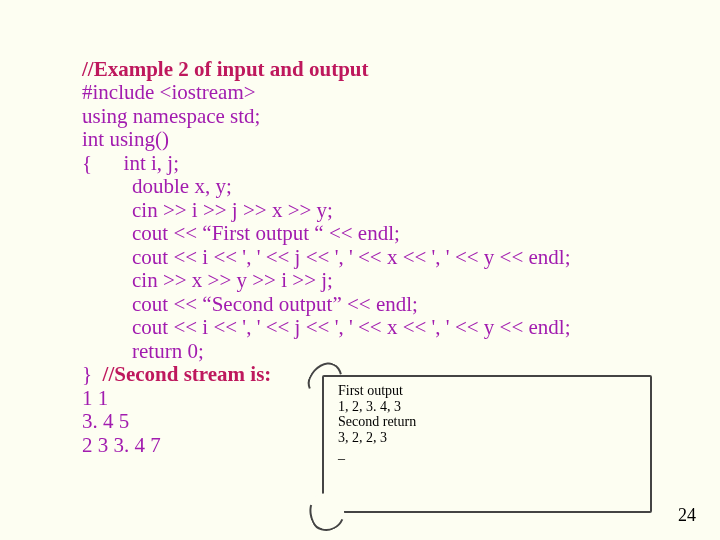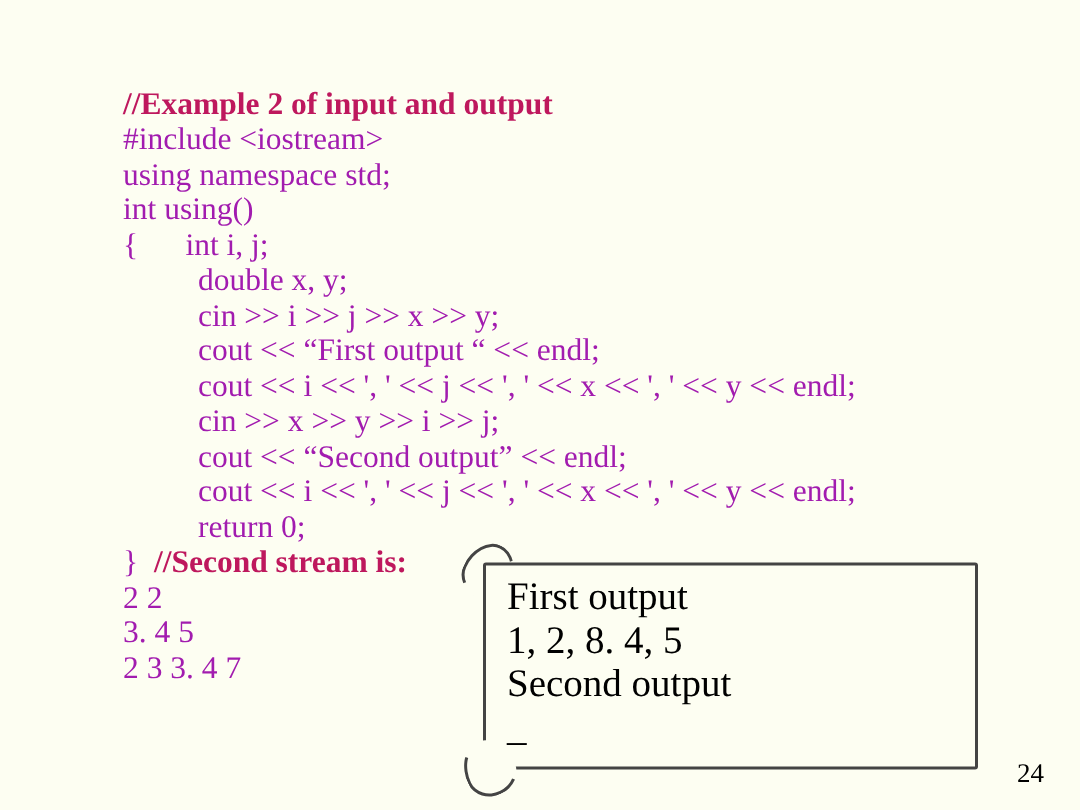--- a/index.html
+++ b/index.html
@@ -32,21 +32,21 @@
     position: absolute;
     left: 322px;
     top: 375px;
     width: 330px;
     height: 138px;
     background: #fdfef2;
     border: 2px solid #444;
     border-radius: 2px;
     box-sizing: border-box;
     padding: 6px 10px 4px 14px;
-    font-size: 26px;
+    font-size: 14px;
     line-height: 1.12;
   }
   .scroll-curl {
     position: absolute;
     width: 30px;
     height: 34px;
     border: 2px solid #444;
     border-radius: 50% 50% 50% 50% / 60% 60% 40% 40%;
     background: #fdfef2;
   }
@@ -87,28 +87,29 @@
 <span class="plain">{</span>      <span class="plain">int i, j;</span>
 <span class="plain indent1">double x, y;</span>
 <span class="plain indent1">cin &gt;&gt; i &gt;&gt; j &gt;&gt; x &gt;&gt; y;</span>
 <span class="plain indent1">cout &lt;&lt; “First output “ &lt;&lt; endl;</span>
 <span class="plain indent1">cout &lt;&lt; i &lt;&lt; ', ' &lt;&lt; j &lt;&lt; ', ' &lt;&lt; x &lt;&lt; ', ' &lt;&lt; y &lt;&lt; endl;</span>
 <span class="plain indent1">cin &gt;&gt; x &gt;&gt; y &gt;&gt; i &gt;&gt; j;</span>
 <span class="plain indent1">cout &lt;&lt; “Second output” &lt;&lt; endl;</span>
 <span class="plain indent1">cout &lt;&lt; i &lt;&lt; ', ' &lt;&lt; j &lt;&lt; ', ' &lt;&lt; x &lt;&lt; ', ' &lt;&lt; y &lt;&lt; endl;</span>
 <span class="plain indent1">return 0;</span>
 <span class="plain">}</span>  <span class="comment">//Second stream is:</span>
-<span class="plain">2 2</span>
+<span class="plain">1 1</span>
 <span class="plain">3. 4 5</span>
 <span class="plain">2 3 3. 4 7</span>
   </div>
 
   <div class="scroll-curl curl-top"></div>
   <div class="output-box">
     <div>First output</div>
-    <div>1, 2, 8. 4, 5</div>
-    <div>Second output</div>
+    <div>1, 2, 3. 4, 3</div>
+    <div>Second return</div>
+    <div>3, 2, 2, 3</div>
     <div>_</div>
   </div>
   <div class="scroll-curl curl-bottom"></div>
 
   <div class="pagenum">24</div>
 </div>
 
 </body></html>

